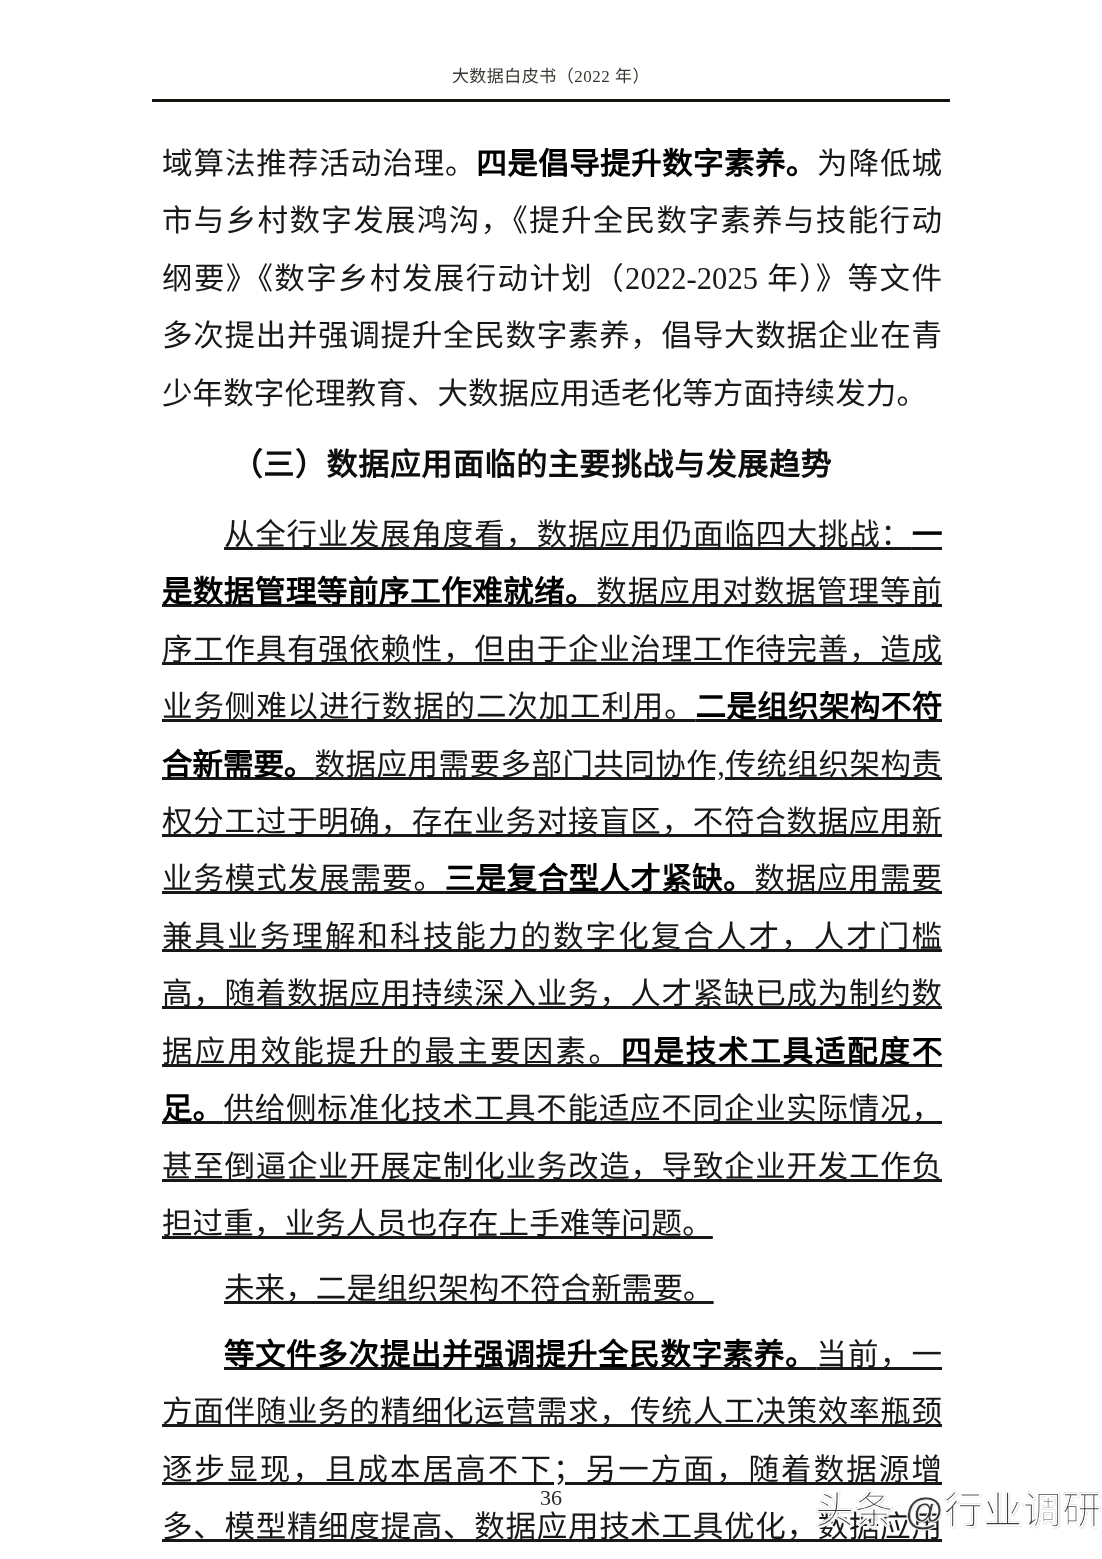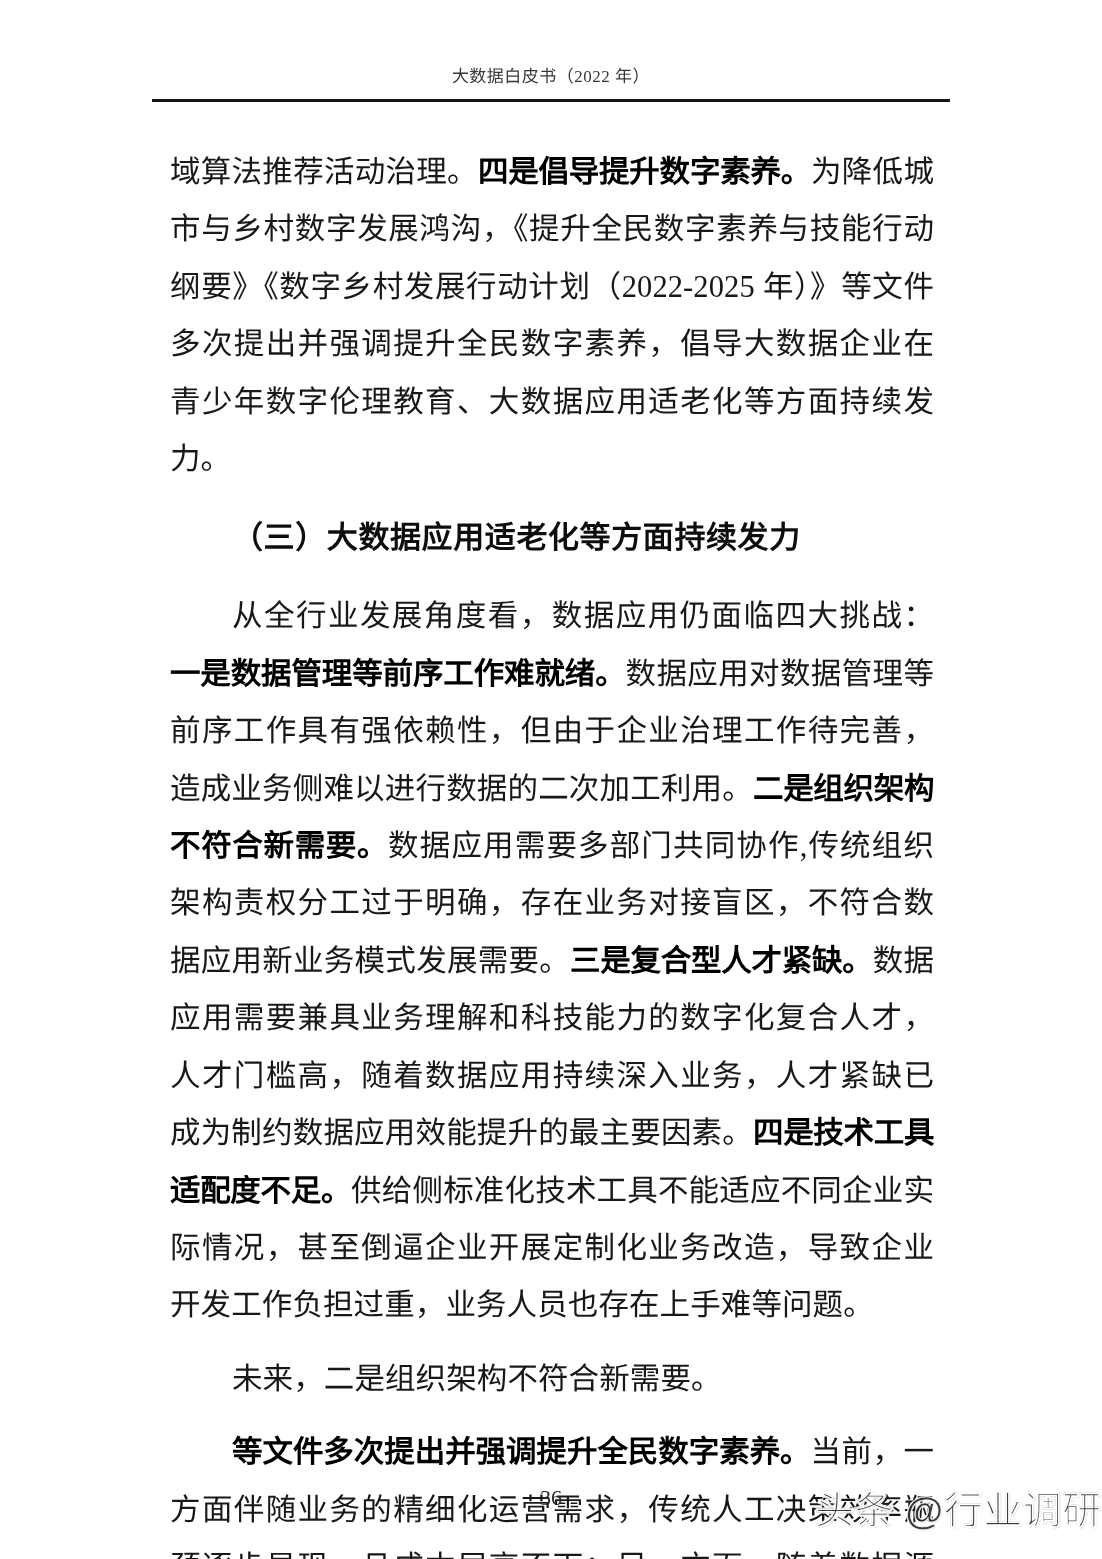--- a/index.html
+++ b/index.html
@@ -54,33 +54,34 @@
 
   
   .content {
     position: absolute;
     left: 154px;
     top: 128px;
     width: 796px;
   }
 
   p.para {
-    margin: 16px;
+    margin: 8px;
     font-size: 30.5px;
     line-height: 57.4px;
     text-align: justify;
     text-justify: inter-ideograph;
     text-align-last: left;
     letter-spacing: 0.1px;
     color: #181818;
     font-family: "Liberation Serif", "DejaVu Serif", serif;
     word-break: break-all;
   }
   p.para.indent {
     text-indent: 62px;
+    text-decoration: underline;
   }
   p.para b,
   p.para .b {
     font-weight: bold;
     letter-spacing: -0.4px;
     color: #000000;
   }
 
   
   h2.section-heading {
@@ -138,21 +139,21 @@
 
   <div class="page-header">
     <span class="header-title">大数据白皮书（2022 年）</span>
   </div>
   <div class="header-rule"></div>
 
   <div class="content">
 
     <p class="para"><span>域算法推荐活动治理。</span><span class="b">四是倡导提升数字素养。</span><span>为降低城市与乡村数字发展鸿沟，《提升全民数字素养与技能行动纲要》《数字乡村发展行动计划（2022-2025 年）》等文件多次提出并强调提升全民数字素养，倡导大数据企业在青少年数字伦理教育、大数据应用适老化等方面持续发力。</span></p>
 
-    <h2 class="section-heading">（三）大数据应用适老化等方面持续发力</h2>
+    <h2 class="section-heading">（三）数据应用面临的主要挑战与发展趋势</h2>
 
     <p class="para indent"><span>从全行业发展角度看，数据应用仍面临四大挑战：</span><span class="b">一是数据管理等前序工作难就绪。</span><span>数据应用对数据管理等前序工作具有强依赖性，但由于企业治理工作待完善，造成业务侧难以进行数据的二次加工利用。</span><span class="b">二是组织架构不符合新需要。</span><span>数据应用需要多部门共同协作,传统组织架构责权分工过于明确，存在业务对接盲区，不符合数据应用新业务模式发展需要。</span><span class="b">三是复合型人才紧缺。</span><span>数据应用需要兼具业务理解和科技能力的数字化复合人才，人才门槛高，随着数据应用持续深入业务，人才紧缺已成为制约数据应用效能提升的最主要因素。</span><span class="b">四是技术工具适配度不足。</span><span>供给侧标准化技术工具不能适应不同企业实际情况，甚至倒逼企业开展定制化业务改造，导致企业开发工作负担过重，业务人员也存在上手难等问题。</span></p>
 
     <p class="para indent"><span>未来，二是组织架构不符合新需要。</span></p>
 
     <p class="para indent"><span class="b">等文件多次提出并强调提升全民数字素养。</span><span>当前，一方面伴随业务的精细化运营需求，传统人工决策效率瓶颈逐步显现，且成本居高不下；另一方面，随着数据源增多、模型精细度提高、数据应用技术工具优化，数据应用的能力不断提高，所以数据应用正快速从感知、</span></p>
 
   </div>
 
   <div class="page-number">36</div>

